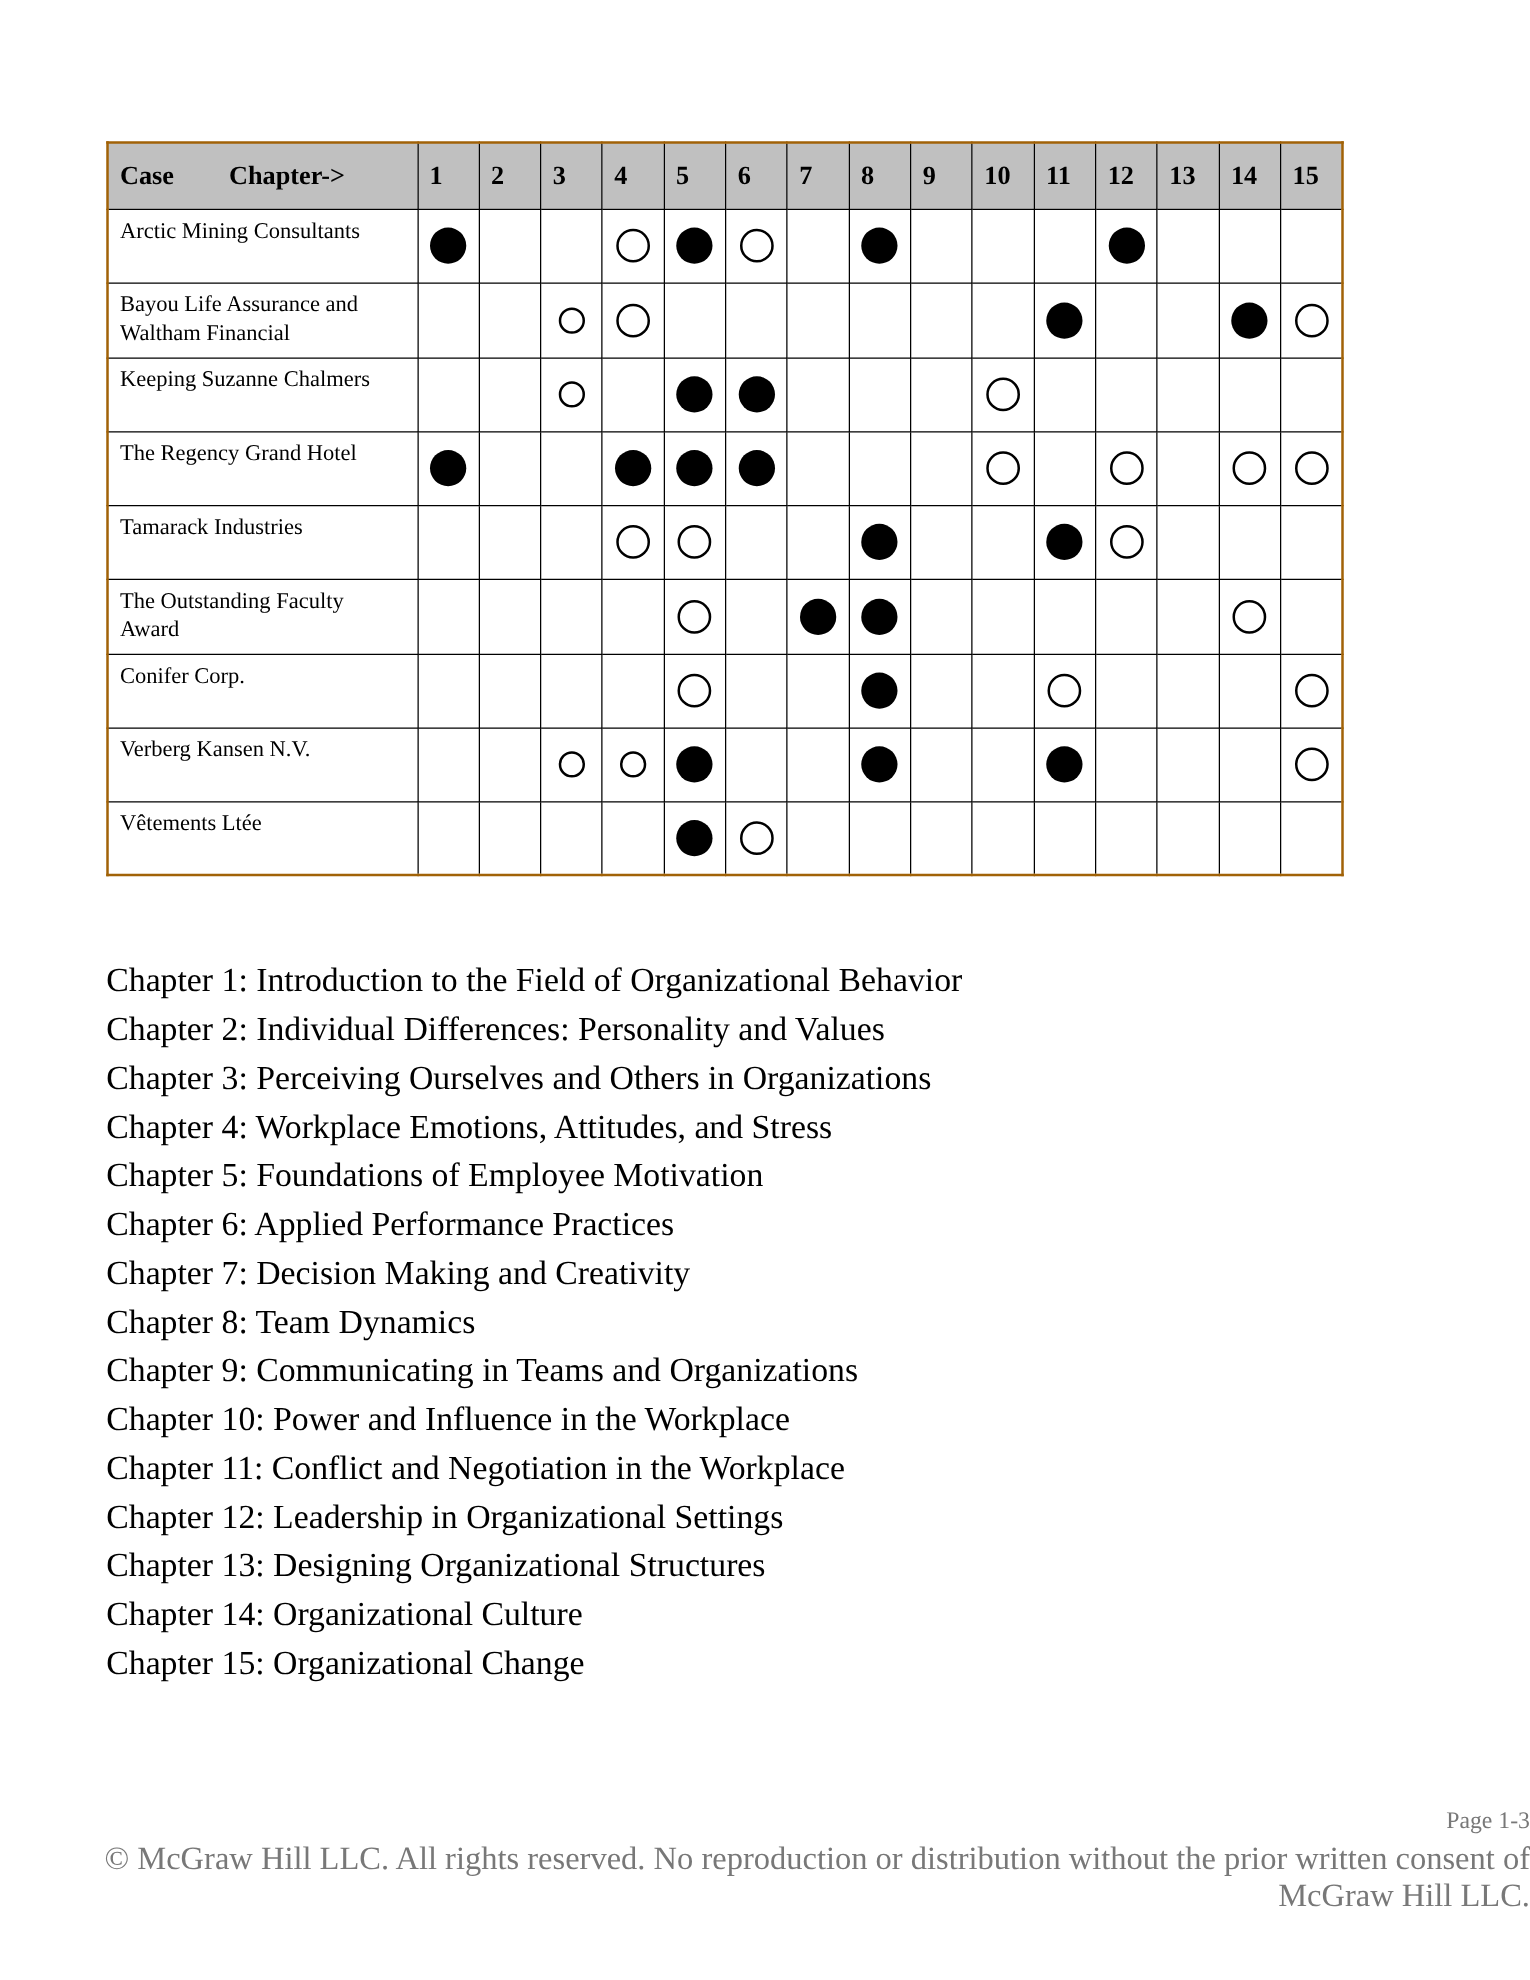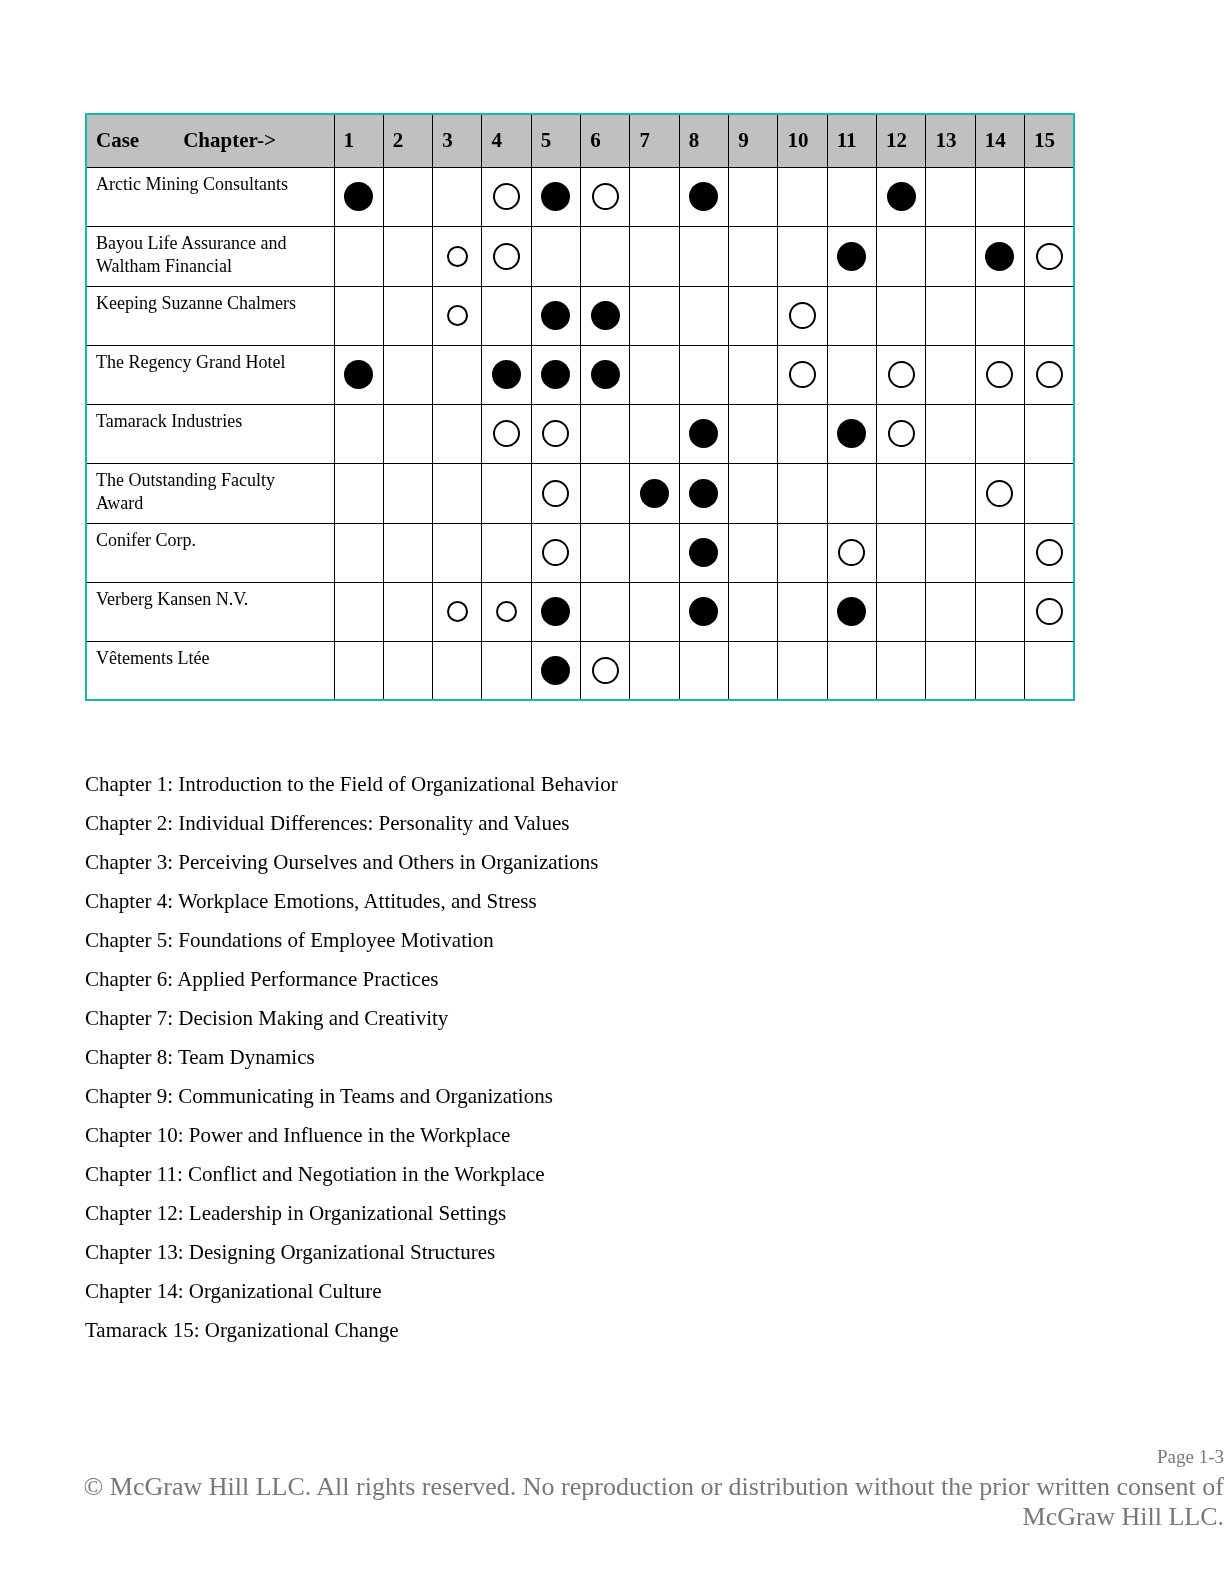--- a/index.html
+++ b/index.html
@@ -19,21 +19,21 @@
   }
   .content {
     padding: 113px 85px 0 85px;
   }
 
   
   table.case-table {
     border-collapse: collapse;
     width: 990px;
     table-layout: fixed;
-    border: 2px solid #14b8a6;
+    border: 2px solid #a16207;
   }
   .case-table th, .case-table td {
     border: 1.5px solid #000;
   }
   .case-table thead th {
     background: #c0c0c0;
     height: 53px;
     font-size: 21px;
     font-weight: bold;
     text-align: left;
@@ -55,21 +55,21 @@
     padding: 0;
   }
   .circle { display: inline-block; border-radius: 50%; vertical-align: middle; }
   .circle.filled { width: 29px; height: 29px; background: #000; }
   .circle.open { width: 27px; height: 27px; border: 2.6px solid #000; background: #fff; }
   .circle.open-small { width: 21px; height: 21px; border: 2.4px solid #000; background: #fff; }
 
   
   .chapter-list { margin-top: 64px; }
   .chapter-line {
-    font-size: 21px;
+    font-size: 27px;
     line-height: 39px;
     white-space: nowrap;
   }
 
   
   .footer {
     position: absolute;
     left: 0;
     bottom: 52px;
     width: 1224px;
@@ -288,21 +288,21 @@
         <div class="chapter-line">Chapter 5: Foundations of Employee Motivation</div>
         <div class="chapter-line">Chapter 6: Applied Performance Practices</div>
         <div class="chapter-line">Chapter 7: Decision Making and Creativity</div>
         <div class="chapter-line">Chapter 8: Team Dynamics</div>
         <div class="chapter-line">Chapter 9: Communicating in Teams and Organizations</div>
         <div class="chapter-line">Chapter 10: Power and Influence in the Workplace</div>
         <div class="chapter-line">Chapter 11: Conflict and Negotiation in the Workplace</div>
         <div class="chapter-line">Chapter 12: Leadership in Organizational Settings</div>
         <div class="chapter-line">Chapter 13: Designing Organizational Structures</div>
         <div class="chapter-line">Chapter 14: Organizational Culture</div>
-        <div class="chapter-line">Tamarack 15: Organizational Change</div>
+        <div class="chapter-line">Chapter 15: Organizational Change</div>
       </div>
 
   </div>
 
   <div class="footer">
     <div class="page-number">Page 1-3</div>
     <div class="copyright">© McGraw Hill LLC. All rights reserved. No reproduction or distribution without the prior written consent of McGraw Hill LLC.</div>
   </div>
 </div>
 

